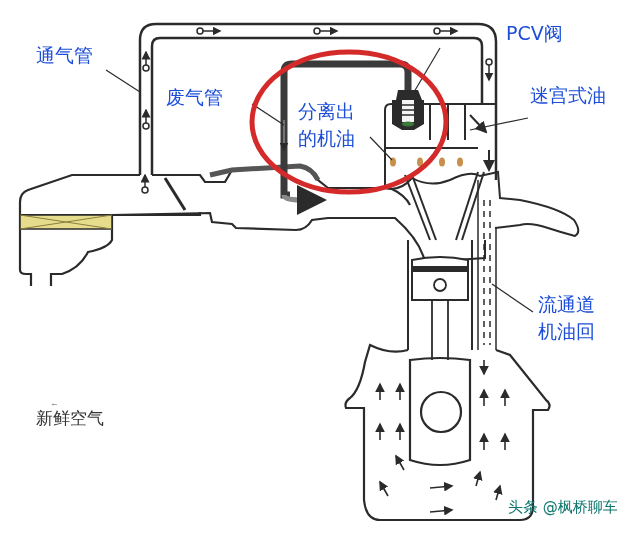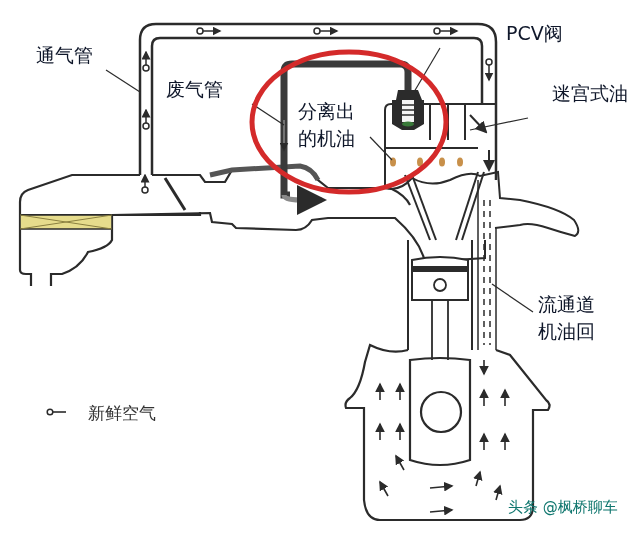--- a/index.html
+++ b/index.html
@@ -1,22 +1,22 @@
 <!DOCTYPE html>
 <html><head>
 <meta charset="utf-8">
 <style>
   html, body { margin: 0; padding: 0; background: #ffffff; }
   body { width: 640px; height: 534px; position: relative; overflow: hidden;
          font-family: "DejaVu Sans", "Liberation Sans", sans-serif; }
   svg#diagram { position: absolute; left: 0; top: 0; }
-  .lbl { position: absolute; font-size: 19px; color: #0f172a; line-height: 26px; white-space: nowrap; }
+  .lbl { position: absolute; font-size: 19px; color: #1d4ed8; line-height: 26px; white-space: nowrap; }
   .lbl.two { line-height: 27px; }
   .legend { position: absolute; left: 28px; top: 402px; }
-  .legend-row { display: flex; height: 28px; }
+  .legend-row { display: flex; height: 28px; flex-direction: column; }
   .legend-sym { width: 52px; height: 20px; }
   .legend-text { font-size: 17px; color: #333; margin-left: 8px; }
   .watermark { position: absolute; left: 508px; top: 498px; font-size: 15px; color: #0f766e; }
 </style>
 </head>
 <body>
 
 <svg id="diagram" width="640" height="534" viewBox="0 0 640 534">
   <defs>
     <marker id="arr" markerWidth="6" markerHeight="6" refX="5" refY="3" orient="auto">
@@ -148,27 +148,27 @@
     <line x1="370" y1="137" x2="392" y2="160"></line>
     <line x1="440" y1="48" x2="414" y2="92"></line>
     <line x1="528" y1="118" x2="470" y2="130"></line>
     <line x1="533" y1="312" x2="492" y2="284"></line>
   </g>
 
   <ellipse cx="349" cy="122" rx="97" ry="70" fill="none" stroke="#d42a2a" stroke-width="5"></ellipse>
 </svg>
 
 <div class="lbl" style="left:36px;top:42px;">通气管</div>
-<div class="lbl" style="left:166px;top:76px;">废气管</div>
+<div class="lbl" style="left:166px;top:84px;">废气管</div>
 <div class="lbl two" style="left:298px;top:98px;">
   <div>分离出</div>
   <div>的机油</div>
 </div>
 <div class="lbl" style="left:506px;top:20px;">PCV阀</div>
-<div class="lbl two" style="left:552px;top:82px;font-family:Liberation Mono, monospace;">
+<div class="lbl two" style="left:530px;top:82px;">
   <div>迷宫式油</div>
 </div>
 <div class="lbl two" style="left:538px;top:291px;">
   <div>流通道</div>
   <div>机油回</div>
 </div>
 
 <div class="legend">
   <div class="legend-row">
     <svg class="legend-sym" viewBox="0 0 52 20">

